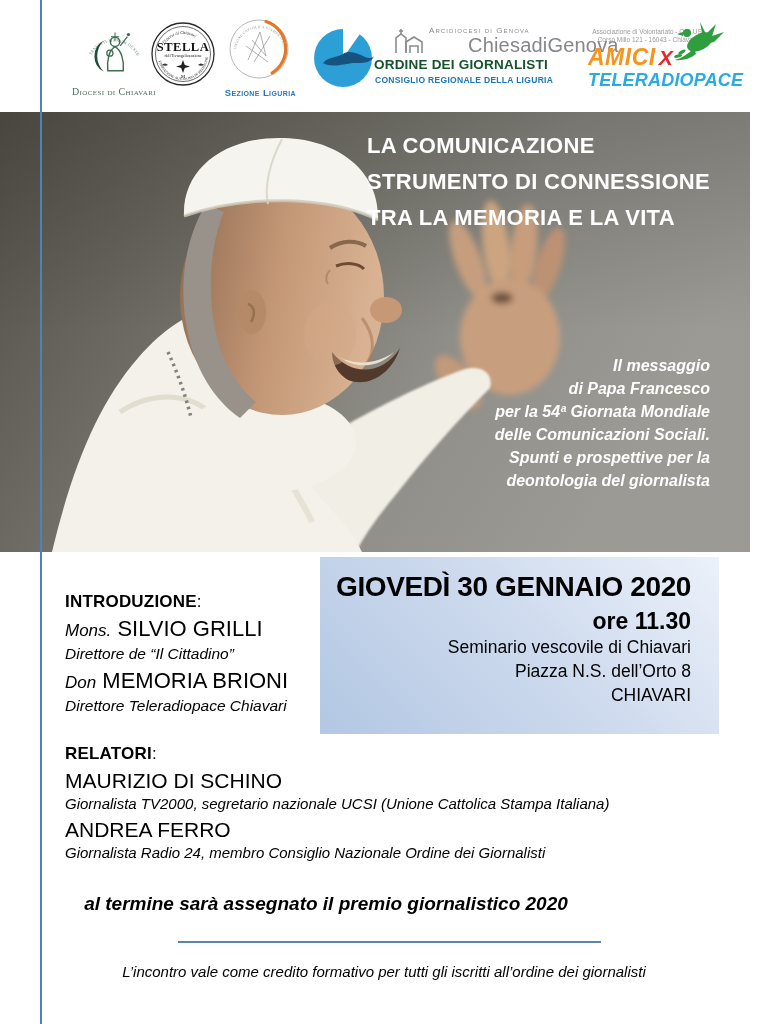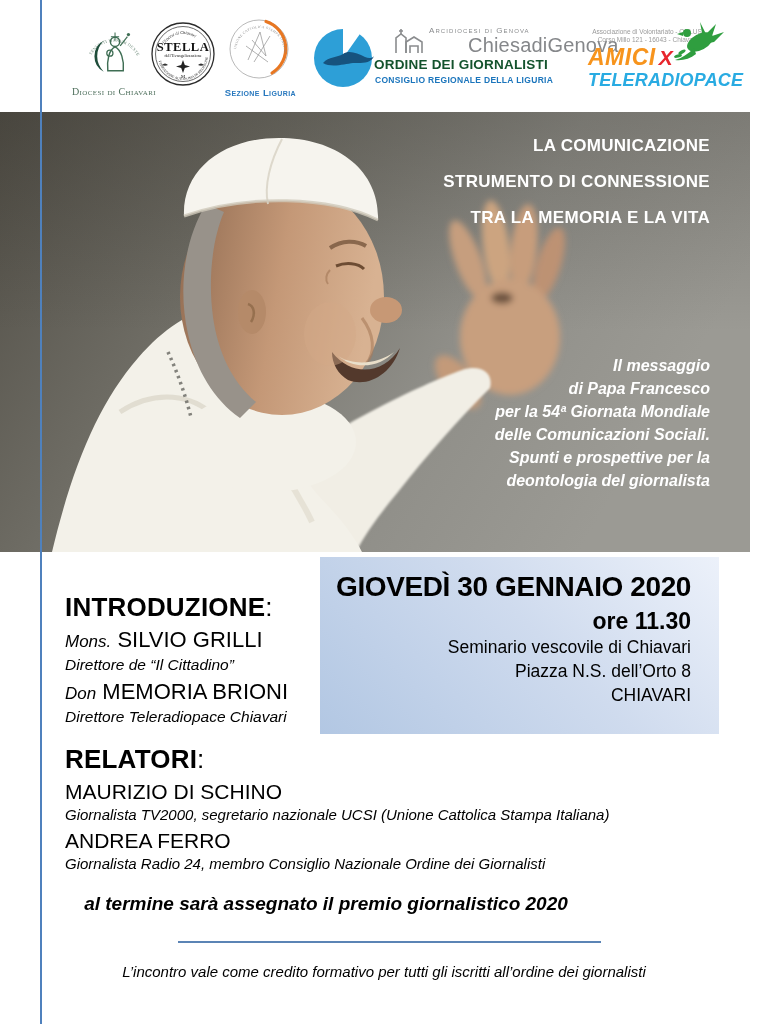--- a/index.html
+++ b/index.html
@@ -26,28 +26,28 @@
   .amici-small{font-size:6.5px;line-height:7.5px;color:#9a9a9a;text-align:center;width:118px;}
   .amici-main{margin-top:3px;font-style:italic;font-weight:bold;line-height:22px;}
   .amici-word1{font-size:23px;color:#f7941d;letter-spacing:.5px;}
   .amici-word2{font-size:21px;color:#e8262d;margin-left:3px;}
   .amici-sub{font-size:18px;font-style:italic;font-weight:bold;color:#29abe2;letter-spacing:.2px;line-height:19px;}
   .amici-dove{position:absolute;right:-6px;top:-10px;}
 
   
   .hero{position:absolute;left:0;top:112px;width:750px;height:440px;}
   .pope-svg{position:absolute;left:0;top:0;width:750px;height:440px;display:block;}
-  .hero-title{position:absolute;top:16px;right:40px;text-align:right;color:#fff;
-              font-weight:bold;font-size:17px;line-height:36px;letter-spacing:.3px;}
+  .hero-title{position:absolute;top:16px;right:40px;color:#fff;
+              font-weight:bold;font-size:22px;line-height:36px;letter-spacing:.3px;}
   .hero-message{position:absolute;top:242px;right:40px;text-align:right;color:#fff;
                 font-weight:bold;font-style:italic;font-size:16px;line-height:23px;}
 
   
   .intro{position:absolute;left:65px;top:592px;width:270px;white-space:nowrap;}
-  .sec-heading{font-size:26px;font-weight:bold;letter-spacing:.2px;color:#000;}
+  .sec-heading{font-size:17px;font-weight:bold;letter-spacing:.2px;color:#000;}
   .sec-heading .colon{font-weight:normal;}
   .person-line{font-size:22px;color:#000;margin-top:3px;line-height:27px;}
   .honorific{font-style:italic;font-size:17px;}
   .role{font-style:italic;font-size:15.5px;color:#000;line-height:20px;margin:0 0 3px;}
 
   
   .event-box{position:absolute;left:320px;top:557px;width:399px;height:177px;box-sizing:border-box;
              background:linear-gradient(225deg,#ecf1fa 0%,#cfdbee 45%,#b2c7e3 100%);
              text-align:right;padding:13px 28px 0 4px;color:#000;}
   .ev-date{font-size:28px;font-weight:bold;letter-spacing:-.4px;line-height:34px;}

